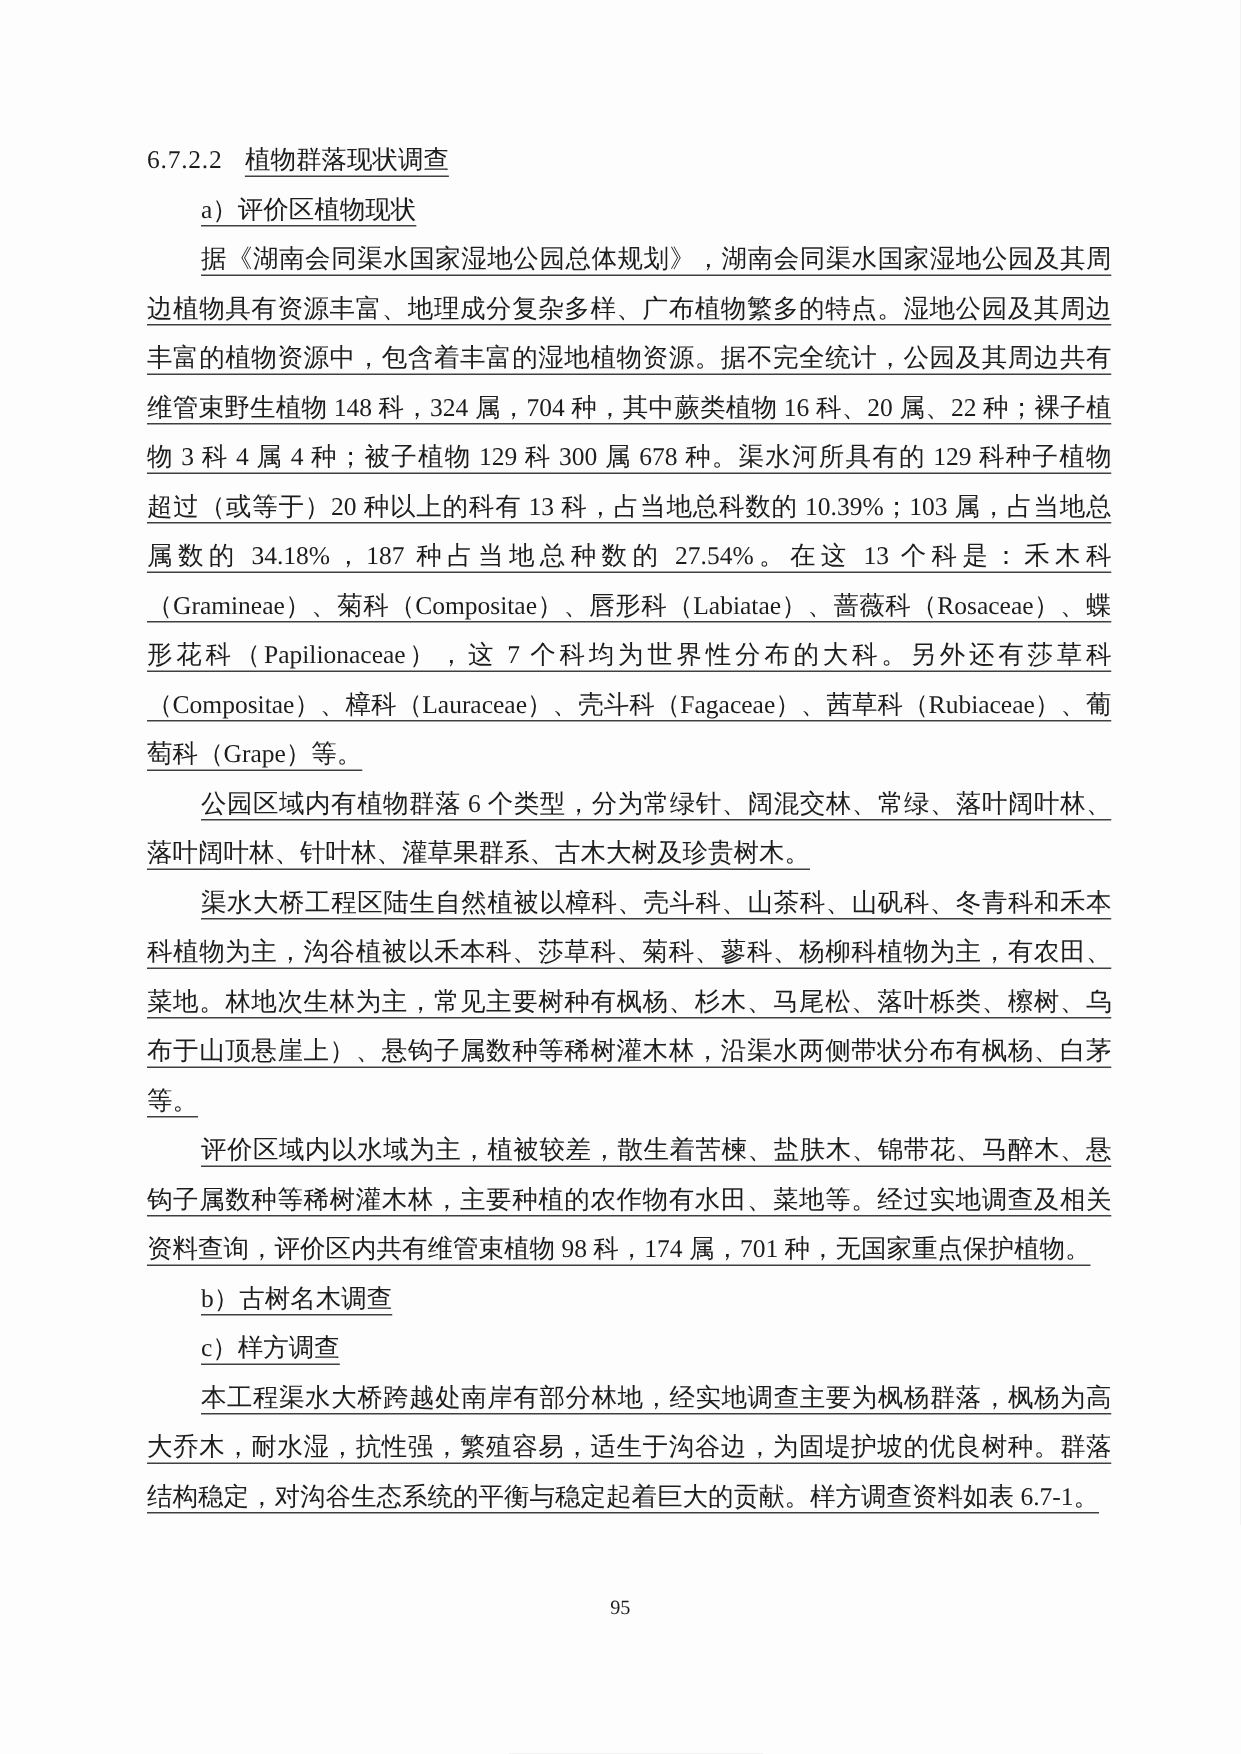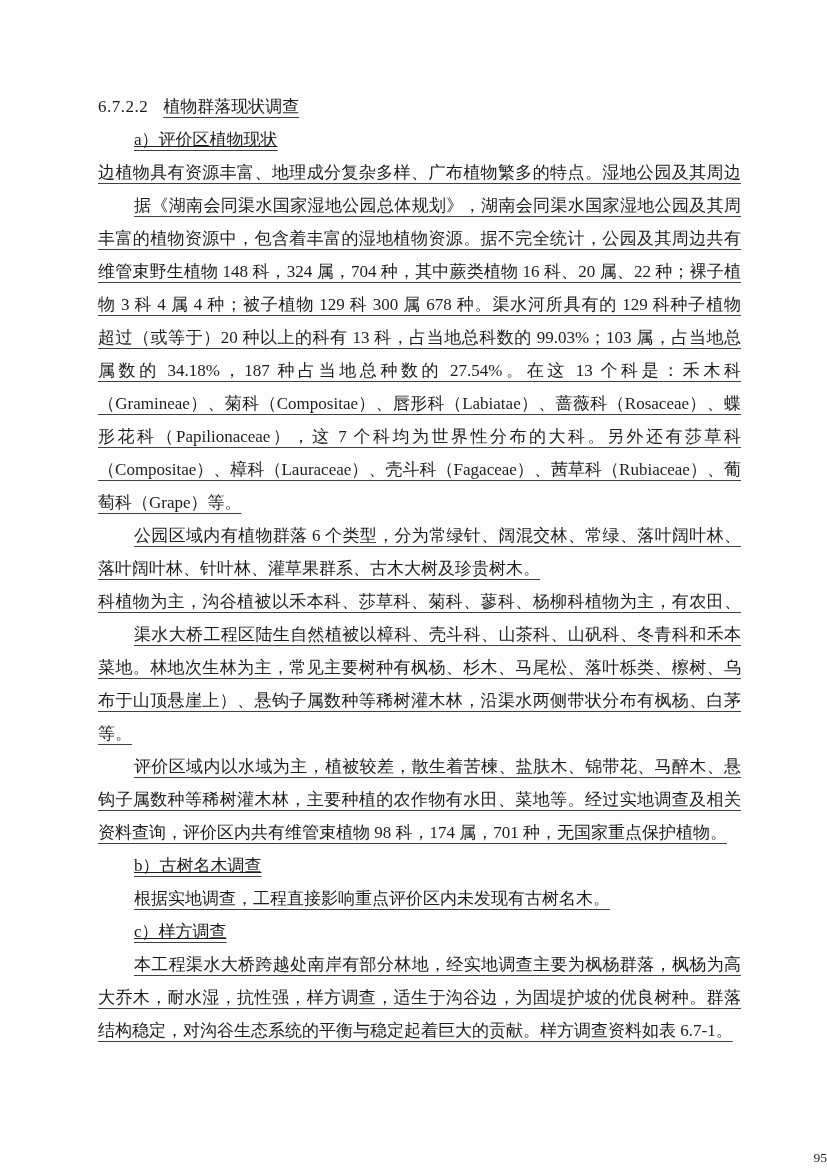--- a/index.html
+++ b/index.html
@@ -22,68 +22,67 @@
     overflow:hidden;
     white-space:normal;
     text-align:left;
   }
   
   .just{
     text-align:justify;
     text-align-last:justify;
   }
   .para-first{text-indent:36px;}
-  .sub{text-indent:36px;text-decoration:underline;}
+  .sub{text-indent:36px;}
   .ul{
     text-decoration:underline;
     text-decoration-thickness:1.2px;
     text-underline-offset:5px;
     text-decoration-color:rgba(30,30,30,.85);
   }
   .heading .hnum{margin-right:15px;letter-spacing:.5px;}
   .pagenum{
-    position:absolute;left:0;right:0;top:1149px;
-    text-align:right;
+    position:absolute;left:0;right:0;top:1063px;
+    text-align:center;
     font-size:13.5px;line-height:18px;
     color:var(--text-color,#1d1d1d);
     font-family:Liberation Serif, serif;
   }
 </style>
 </head>
 <body>
 
 <div class="page" style="--page-bg: #fdfdfd; --text-color: #1d1d1d;">
   <div class="content">
     <div class="line heading">
       <span class="hnum">6.7.2.2</span><span class="ul">植物群落现状调查</span>
     </div>
 
   <div class="line sub"><span class="ul">a）评价区植物现状</span></div>
+      <div class="line para-first just"><span class="ul">据《湖南会同渠水国家湿地公园总体规划》，湖南会同渠水国家湿地公园及其周</span></div>
       <div class="line just"><span class="ul">边植物具有资源丰富、地理成分复杂多样、广布植物繁多的特点。湿地公园及其周边</span></div>
-      <div class="line para-first just"><span class="ul">据《湖南会同渠水国家湿地公园总体规划》，湖南会同渠水国家湿地公园及其周</span></div>
       <div class="line just"><span class="ul">丰富的植物资源中，包含着丰富的湿地植物资源。据不完全统计，公园及其周边共有</span></div>
       <div class="line just"><span class="ul">维管束野生植物 148 科，324 属，704 种，其中蕨类植物 16 科、20 属、22 种；裸子植</span></div>
       <div class="line just"><span class="ul">物 3 科 4 属 4 种；被子植物 129 科 300 属 678 种。渠水河所具有的 129 科种子植物中，</span></div>
-      <div class="line just"><span class="ul">超过（或等于）20 种以上的科有 13 科，占当地总科数的 99.03%；103 属，占当地总</span></div>
+      <div class="line just"><span class="ul">超过（或等于）20 种以上的科有 13 科，占当地总科数的 10.39%；103 属，占当地总</span></div>
       <div class="line just"><span class="ul">属数的 34.18%，187 种占当地总种数的 27.54%。在这 13 个科是：禾木科</span></div>
       <div class="line just"><span class="ul">（Gramineae）、菊科（Compositae）、唇形科（Labiatae）、蔷薇科（Rosaceae）、蝶</span></div>
       <div class="line just"><span class="ul">形花科（Papilionaceae），这 7 个科均为世界性分布的大科。另外还有莎草科</span></div>
       <div class="line just"><span class="ul">（Compositae）、樟科（Lauraceae）、壳斗科（Fagaceae）、茜草科（Rubiaceae）、葡</span></div>
       <div class="line"><span class="ul">萄科（Grape）等。</span></div>
       <div class="line para-first just"><span class="ul">公园区域内有植物群落 6 个类型，分为常绿针、阔混交林、常绿、落叶阔叶林、</span></div>
       <div class="line"><span class="ul">落叶阔叶林、针叶林、灌草果群系、古木大树及珍贵树木。</span></div>
+      <div class="line para-first just"><span class="ul">渠水大桥工程区陆生自然植被以樟科、壳斗科、山茶科、山矾科、冬青科和禾本</span></div>
       <div class="line just"><span class="ul">科植物为主，沟谷植被以禾本科、莎草科、菊科、蓼科、杨柳科植物为主，有农田、</span></div>
-      <div class="line para-first just"><span class="ul">渠水大桥工程区陆生自然植被以樟科、壳斗科、山茶科、山矾科、冬青科和禾本</span></div>
       <div class="line just"><span class="ul">菜地。林地次生林为主，常见主要树种有枫杨、杉木、马尾松、落叶栎类、檫树、乌</span></div>
       <div class="line just"><span class="ul">布于山顶悬崖上）、悬钩子属数种等稀树灌木林，沿渠水两侧带状分布有枫杨、白茅</span></div>
       <div class="line"><span class="ul">等。</span></div>
       <div class="line para-first just"><span class="ul">评价区域内以水域为主，植被较差，散生着苦楝、盐肤木、锦带花、马醉木、悬</span></div>
       <div class="line just"><span class="ul">钩子属数种等稀树灌木林，主要种植的农作物有水田、菜地等。经过实地调查及相关</span></div>
       <div class="line"><span class="ul">资料查询，评价区内共有维管束植物 98 科，174 属，701 种，无国家重点保护植物。</span></div>
       <div class="line sub"><span class="ul">b）古树名木调查</span></div>
-      <div class="line para-first"><span class="ul">根据实地调查，工程直接影响重点评价区内未发现有古树名木。</span></div>
       <div class="line sub"><span class="ul">c）样方调查</span></div>
       <div class="line para-first just"><span class="ul">本工程渠水大桥跨越处南岸有部分林地，经实地调查主要为枫杨群落，枫杨为高</span></div>
-      <div class="line just"><span class="ul">大乔木，耐水湿，抗性强，样方调查，适生于沟谷边，为固堤护坡的优良树种。群落</span></div>
+      <div class="line just"><span class="ul">大乔木，耐水湿，抗性强，繁殖容易，适生于沟谷边，为固堤护坡的优良树种。群落</span></div>
       <div class="line"><span class="ul">结构稳定，对沟谷生态系统的平衡与稳定起着巨大的贡献。样方调查资料如表 6.7-1。</span></div>
     </div>
   <div class="pagenum">95</div>
 </div>
 
 </body></html>

